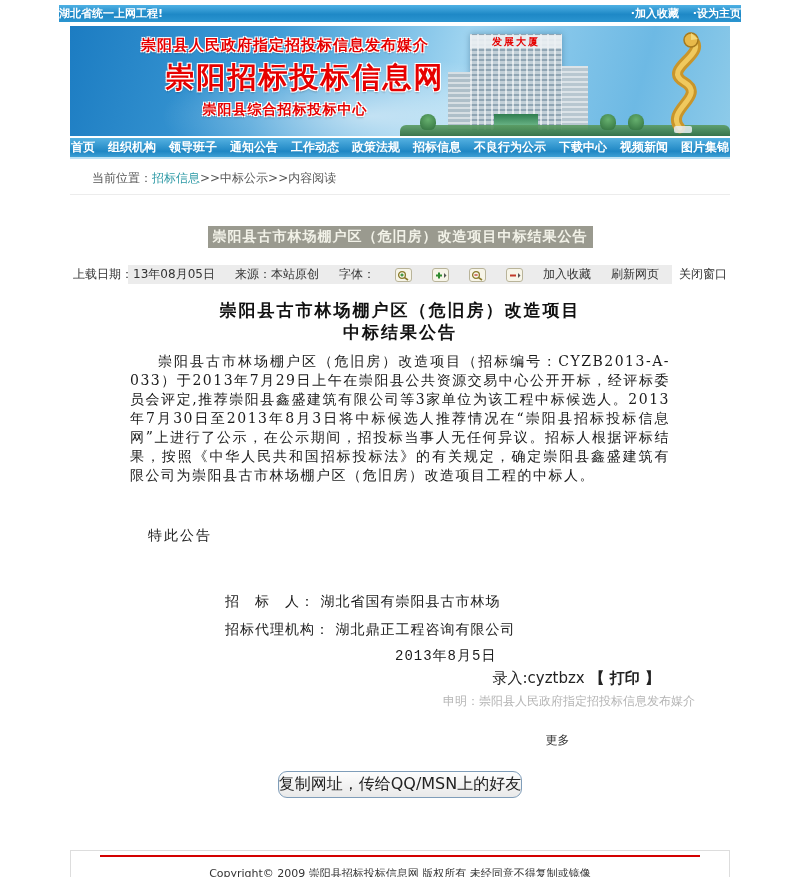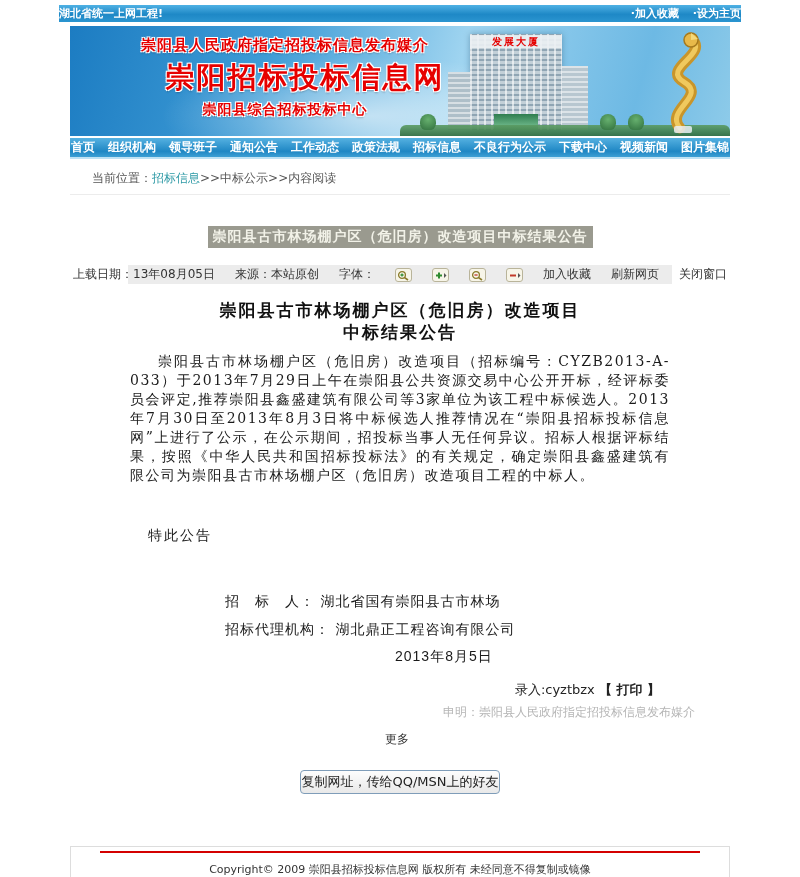--- a/index.html
+++ b/index.html
@@ -72,30 +72,30 @@
   .article-title { margin-top:15px; text-align:center; font-size:17px; font-weight:bold;
                    color:#111; line-height:22px; letter-spacing:2px;
                    font-family:"DejaVu Sans","Liberation Sans",sans-serif; }
   .article-body { width:540px; margin:9px auto 0; font-family:"DejaVu Serif","Liberation Serif",serif;
                   font-size:14px; color:#1a1a1a; line-height:19px; letter-spacing:1.5px;
                   text-align:justify; text-indent:2em; }
   .closing { margin-top:42px; padding-left:78px; font-family:"DejaVu Serif","Liberation Serif",serif;
              font-size:14px; letter-spacing:2px; color:#1a1a1a; }
   .sig { margin-top:42px; padding-left:155px; font-family:"DejaVu Serif","Liberation Serif",serif;
          font-size:14px; letter-spacing:1px; color:#1a1a1a; line-height:28px; }
-  .sig-date { padding-left:325px; font-family:Liberation Sans, sans-serif;
+  .sig-date { padding-left:325px; font-family:Liberation Mono, monospace;
               font-size:14px; letter-spacing:1px; color:#1a1a1a; line-height:26px; }
-  .entry-row { margin-top:12px; text-align:right; padding-right:70px; font-size:13px; color:#222; }
+  .entry-row { text-align:right; padding-right:70px; font-size:15px; color:#222; }
   .entry-row a { color:#222; text-decoration:none; font-weight:bold; cursor:pointer; }
   .statement-row { margin-top:5px; text-align:right; padding-right:35px; font-size:12px; color:#b5b5b5; }
-  .more-row { margin-top:10px; padding-left:315px; font-size:12px; }
+  .more-row { margin-top:22px; padding-left:315px; font-size:12px;text-align:center; }
   .more-row a { color:#333; text-decoration:none; cursor:pointer; }
   .share-row { margin-top:22px; text-align:center; }
-  .share-btn { font-size:13px; color:#222; background:linear-gradient(#fdfdfd,#e9e9e9);
-               border:1px solid #7f9db9; border-radius:4px; padding:2px 0; cursor:pointer;
+  .share-btn { font-size:16px; color:#222; background:linear-gradient(#fdfdfd,#e9e9e9);
+               border:1px solid #7f9db9; border-radius:9px; padding:2px 0; cursor:pointer;
                font-family:"DejaVu Sans","Liberation Sans",sans-serif; }
 
   
   .footer { width:660px; margin:52px auto 0; border:1px solid #ddd; background:#fff;
             padding:4px 0 6px; text-align:center; }
   .footer-redline { width:600px; height:2px; background:#d40000; margin:0 auto 9px; }
   .footer p { font-size:11px; color:#333; line-height:16px; }
 </style>
 </head>
 <body>

